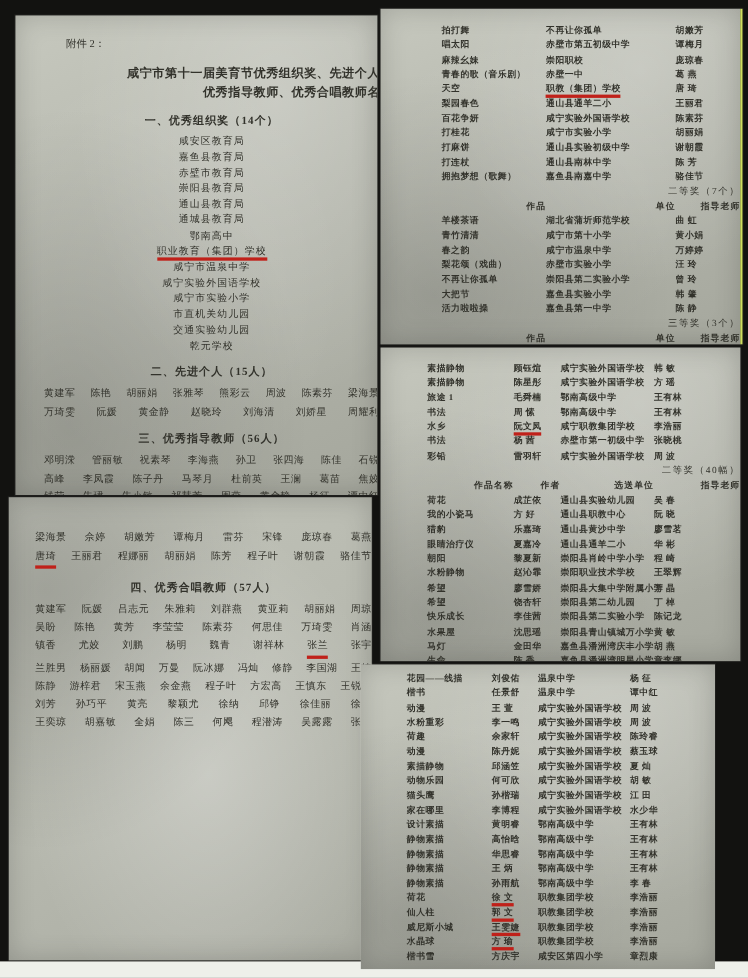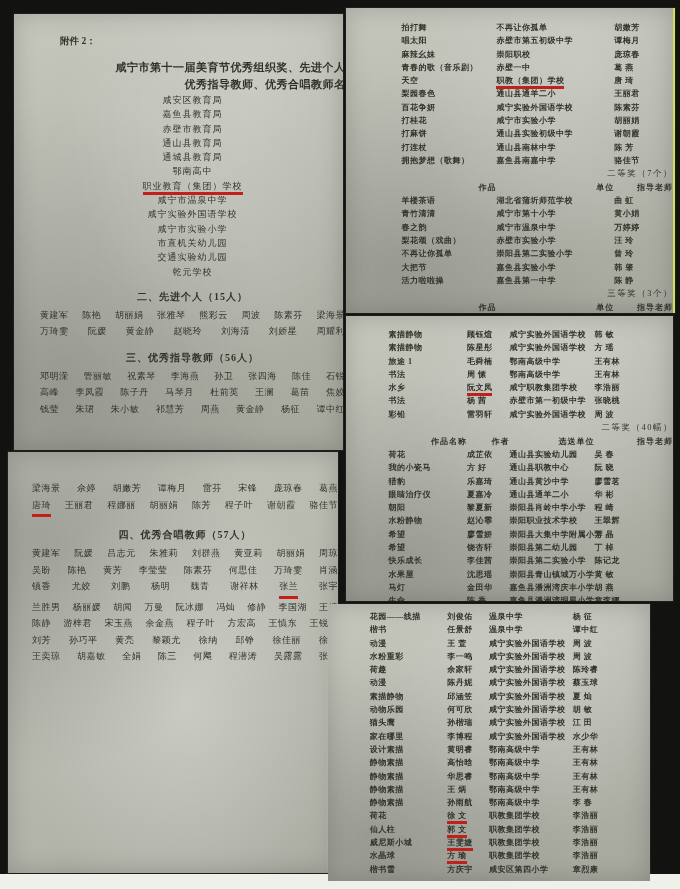--- a/index.html
+++ b/index.html
@@ -29,21 +29,21 @@
   #p-mr{left:346px;top:316px;width:327px;height:285px;}
   #p-br{left:328px;top:604px;width:322px;height:277px;}
 
   .doc{position:relative;width:100%;height:100%;}
   .pad-tl{padding:20px 14px 0 14px;}
   .pad-bl{padding:28px 12px 0 12px;}
   .pad-tr{padding:13px 0 0 0;}
   .pad-mr{padding:12px 0 0 0;}
   .pad-br{padding:6px 0 0 0;}
 
-  .attach{font-size:9.5px;font-weight:bold;margin-left:32px;line-height:15px;}
+  .attach{font-size:9.5px;font-weight:normal;margin-left:32px;line-height:15px;}
   .doc-title{font-size:11px;font-weight:bold;text-align:right;line-height:17px;letter-spacing:.5px;}
   .doc-title.first{margin-top:10px;}
   .sec-heading{font-size:10px;font-weight:bold;text-align:center;line-height:15px;margin-top:10px;margin-bottom:3px;letter-spacing:1px;}
   .center-item{text-align:center;font-size:9px;line-height:14.3px;letter-spacing:1px;}
   .name-row{display:flex;justify-content:space-between;font-size:9px;line-height:16.5px;padding:0 12px;letter-spacing:.5px;}
   .name{white-space:nowrap;}
 
   .tbl{font-size:8px;letter-spacing:.5px;}
   .trow{display:flex;line-height:13.3px;white-space:nowrap;font-weight:bold;}
   .tcell{white-space:nowrap;}
@@ -63,24 +63,26 @@
 <body>
 
 <div class="canvas">
   <div class="bottom-strip"></div>
 
   <div class="photo" id="p-tl">
     <div class="doc pad-tl">
       <div class="attach">附件 2：</div>
       <div class="doc-title first">咸宁市第十一届美育节优秀组织奖、先进个人、</div>
       <div class="doc-title">优秀指导教师、优秀合唱教师名单</div>
+      <div class="sec-heading">一、优秀组织奖（14个）</div>
       <div>
           <div class="center-item"><span>咸安区教育局</span></div>
           <div class="center-item"><span>嘉鱼县教育局</span></div>
           <div class="center-item"><span>赤壁市教育局</span></div>
+          <div class="center-item"><span>崇阳县教育局</span></div>
           <div class="center-item"><span>通山县教育局</span></div>
           <div class="center-item"><span>通城县教育局</span></div>
           <div class="center-item"><span>鄂南高中</span></div>
           <div class="center-item"><span class="u">职业教育（集团）学校</span></div>
           <div class="center-item"><span>咸宁市温泉中学</span></div>
           <div class="center-item"><span>咸宁实验外国语学校</span></div>
           <div class="center-item"><span>咸宁市实验小学</span></div>
           <div class="center-item"><span>市直机关幼儿园</span></div>
           <div class="center-item"><span>交通实验幼儿园</span></div>
           <div class="center-item"><span>乾元学校</span></div>

